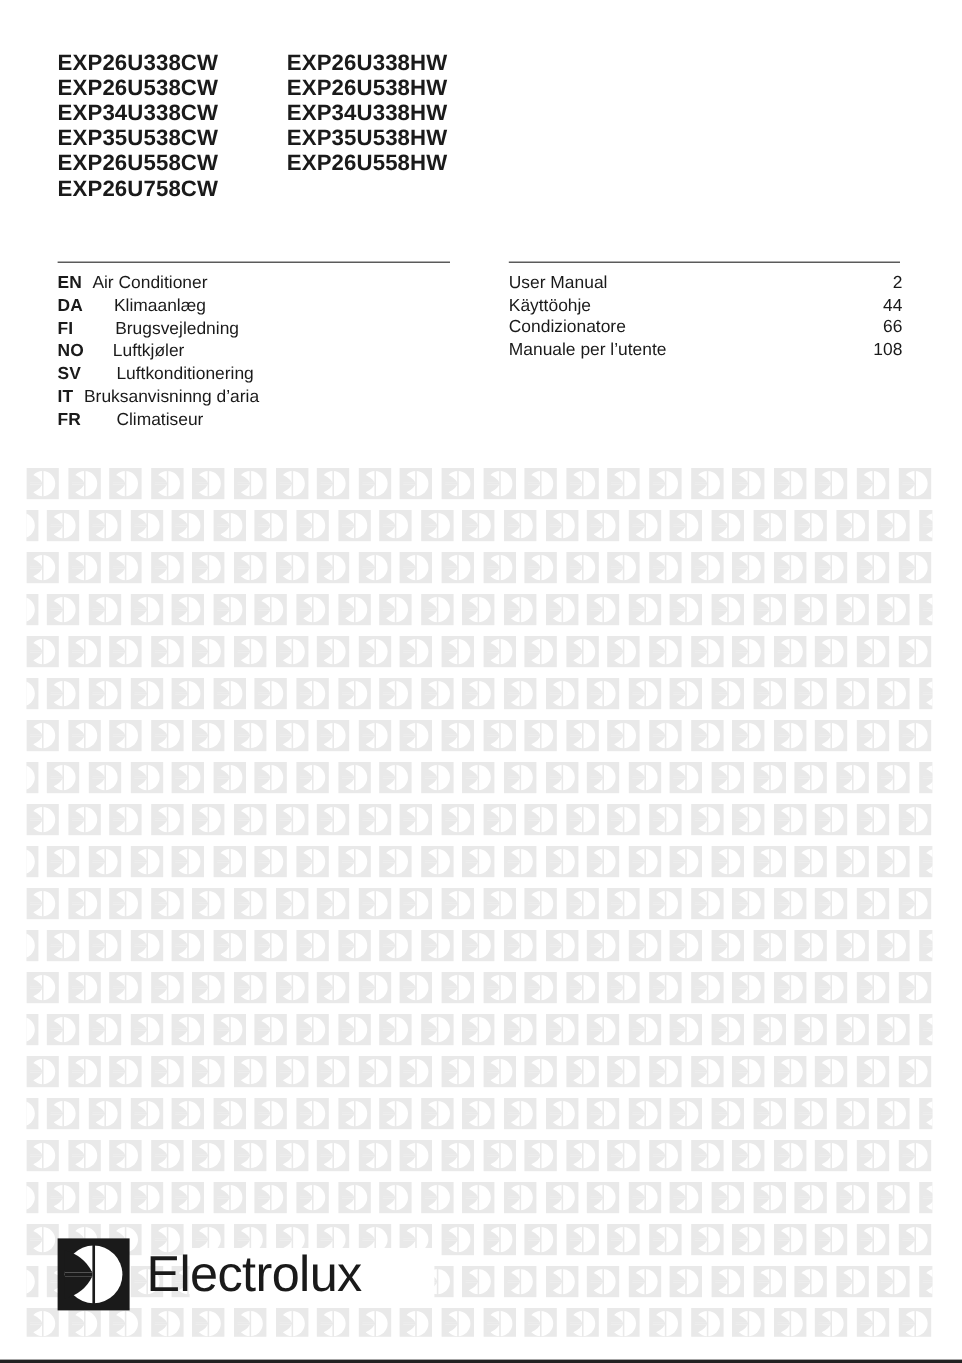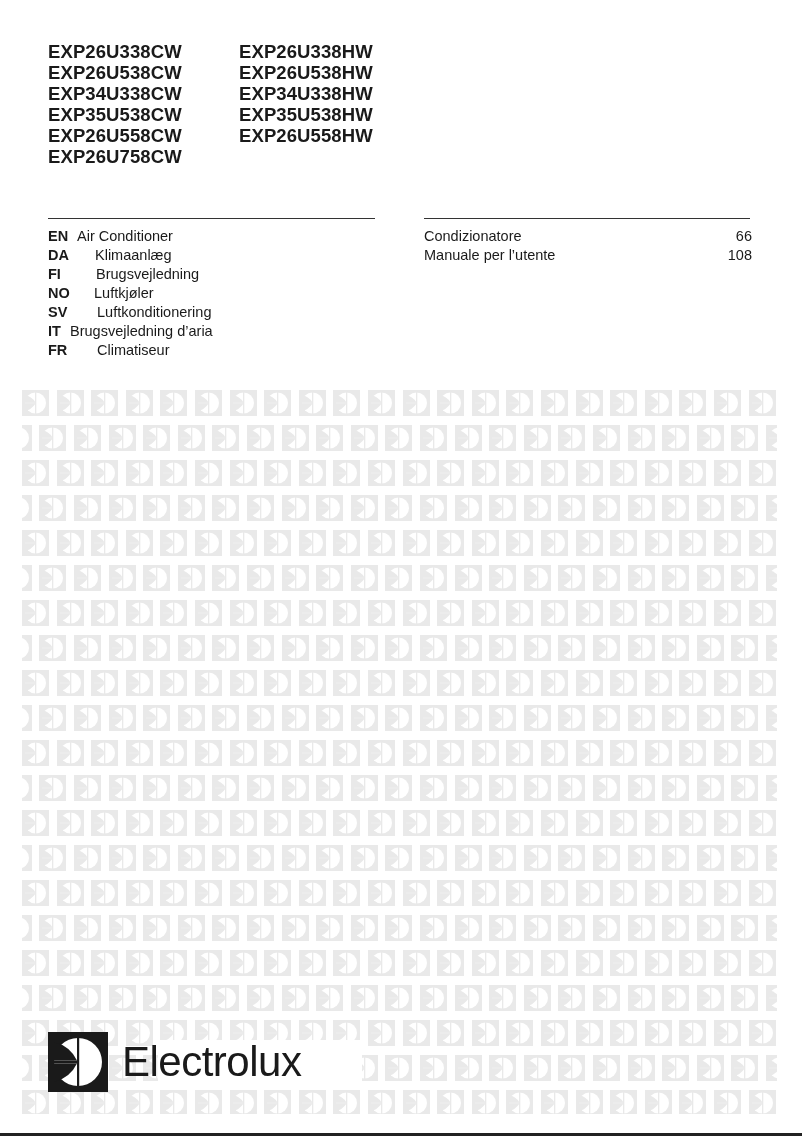--- a/index.html
+++ b/index.html
@@ -68,29 +68,37 @@
   <div class="lang-row">
       <span class="lang-code">NO</span>
       <span class="lang-name" style="left:46px">Luftkjøler</span>
     </div>
   <div class="lang-row">
       <span class="lang-code">SV</span>
       <span class="lang-name" style="left:49px">Luftkonditionering</span>
     </div>
   <div class="lang-row">
       <span class="lang-code">IT</span>
-      <span class="lang-name" style="left:22px">Brugsvejledning d’aria</span>
+      <span class="lang-name" style="left:22px">Bruksanvisninng d’aria</span>
     </div>
   <div class="lang-row">
       <span class="lang-code">FR</span>
       <span class="lang-name" style="left:49px">Climatiseur</span>
     </div>
 </div>
 
 <div class="manuals">
+  <div class="man-row">
+      <span class="man-title">User Manual</span>
+      <span class="man-page">2</span>
+    </div>
+  <div class="man-row">
+      <span class="man-title">Käyttöohje</span>
+      <span class="man-page">44</span>
+    </div>
   <div class="man-row">
       <span class="man-title">Condizionatore</span>
       <span class="man-page">66</span>
     </div>
   <div class="man-row">
       <span class="man-title">Manuale per l’utente</span>
       <span class="man-page">108</span>
     </div>
 </div>
 

